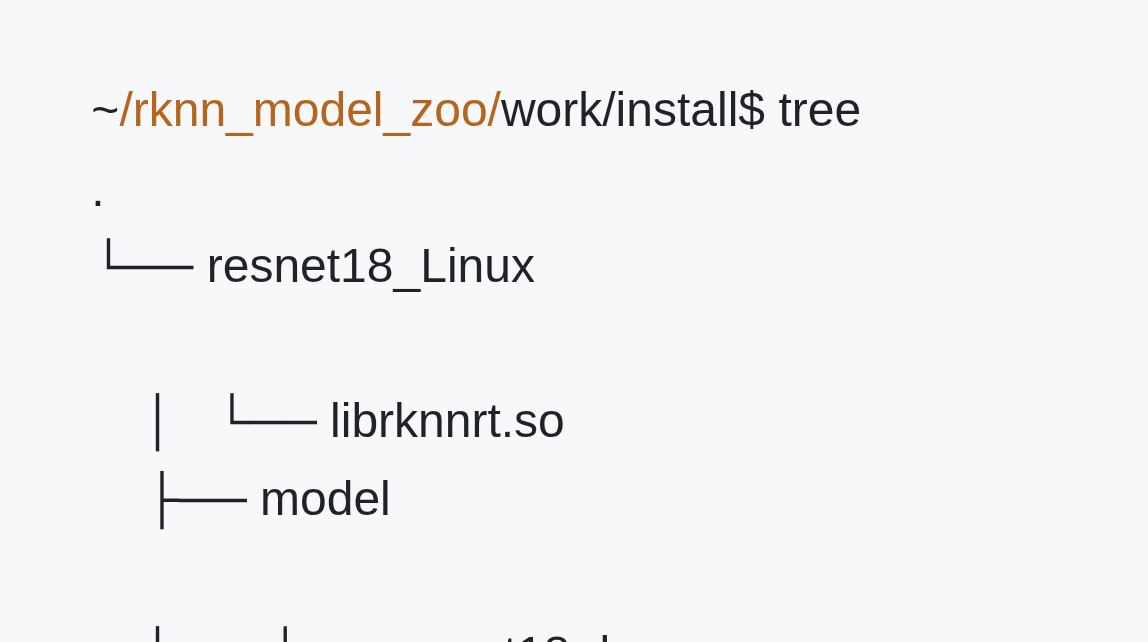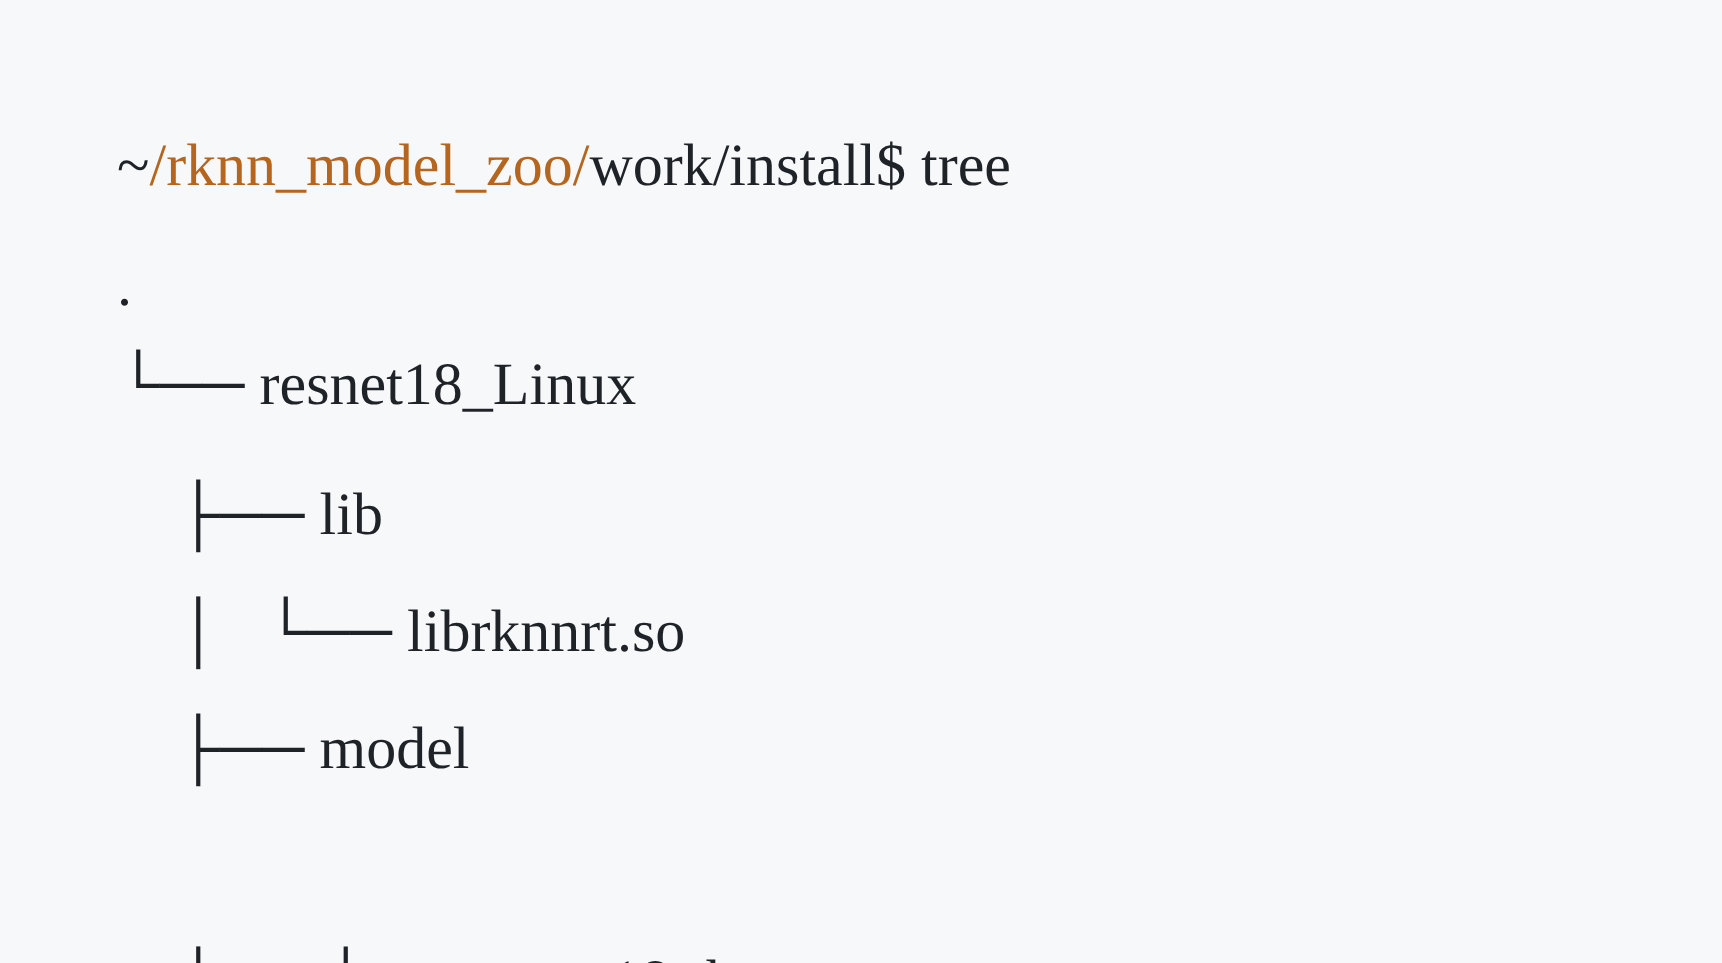--- a/index.html
+++ b/index.html
@@ -13,22 +13,22 @@
       overflow: hidden;
       position: relative;
     }
     .code-block {
       position: absolute;
       left: 0;
       top: 0;
       width: 1148px;
       height: 642px;
       background: #f6f8fa;
-      font-family: Liberation Serif, serif;
-      font-size: 40px;
+      font-family: Liberation Sans, sans-serif;
+      font-size: 48px;
       color: #1f2328;
       letter-spacing: 0px;
     }
     .line {
       position: absolute;
       left: 38px;
       white-space: pre;
       line-height: 48px;
       height: 48px;
     }
@@ -45,27 +45,24 @@
 <div class="code-block">
 
   <div class="line" style="top:38px;">
     <span>~</span><span class="path-accent">/rknn_model_zoo/</span><span>work/install$ </span><span>tree</span>
   </div>
 
   <div class="line" style="top:118px;">
     <span class="tree-glyph"></span><span>.</span>
   </div>
 
-  <div class="line" style="top:184px;">
+  <div class="line" style="top:194px;">
     <span class="tree-glyph">└── </span><span>resnet18_Linux</span>
   </div>
 
-  <div class="line" style="top:271px;">
-    <span class="tree-glyph">    ├── </span><span>lib</span>
-  </div>
 
   <div class="line" style="top:349px;">
     <span class="tree-glyph">    │   └── </span><span>librknnrt.so</span>
   </div>
 
   <div class="line" style="top:427px;">
     <span class="tree-glyph">    ├── </span><span>model</span>
   </div>
 
 

